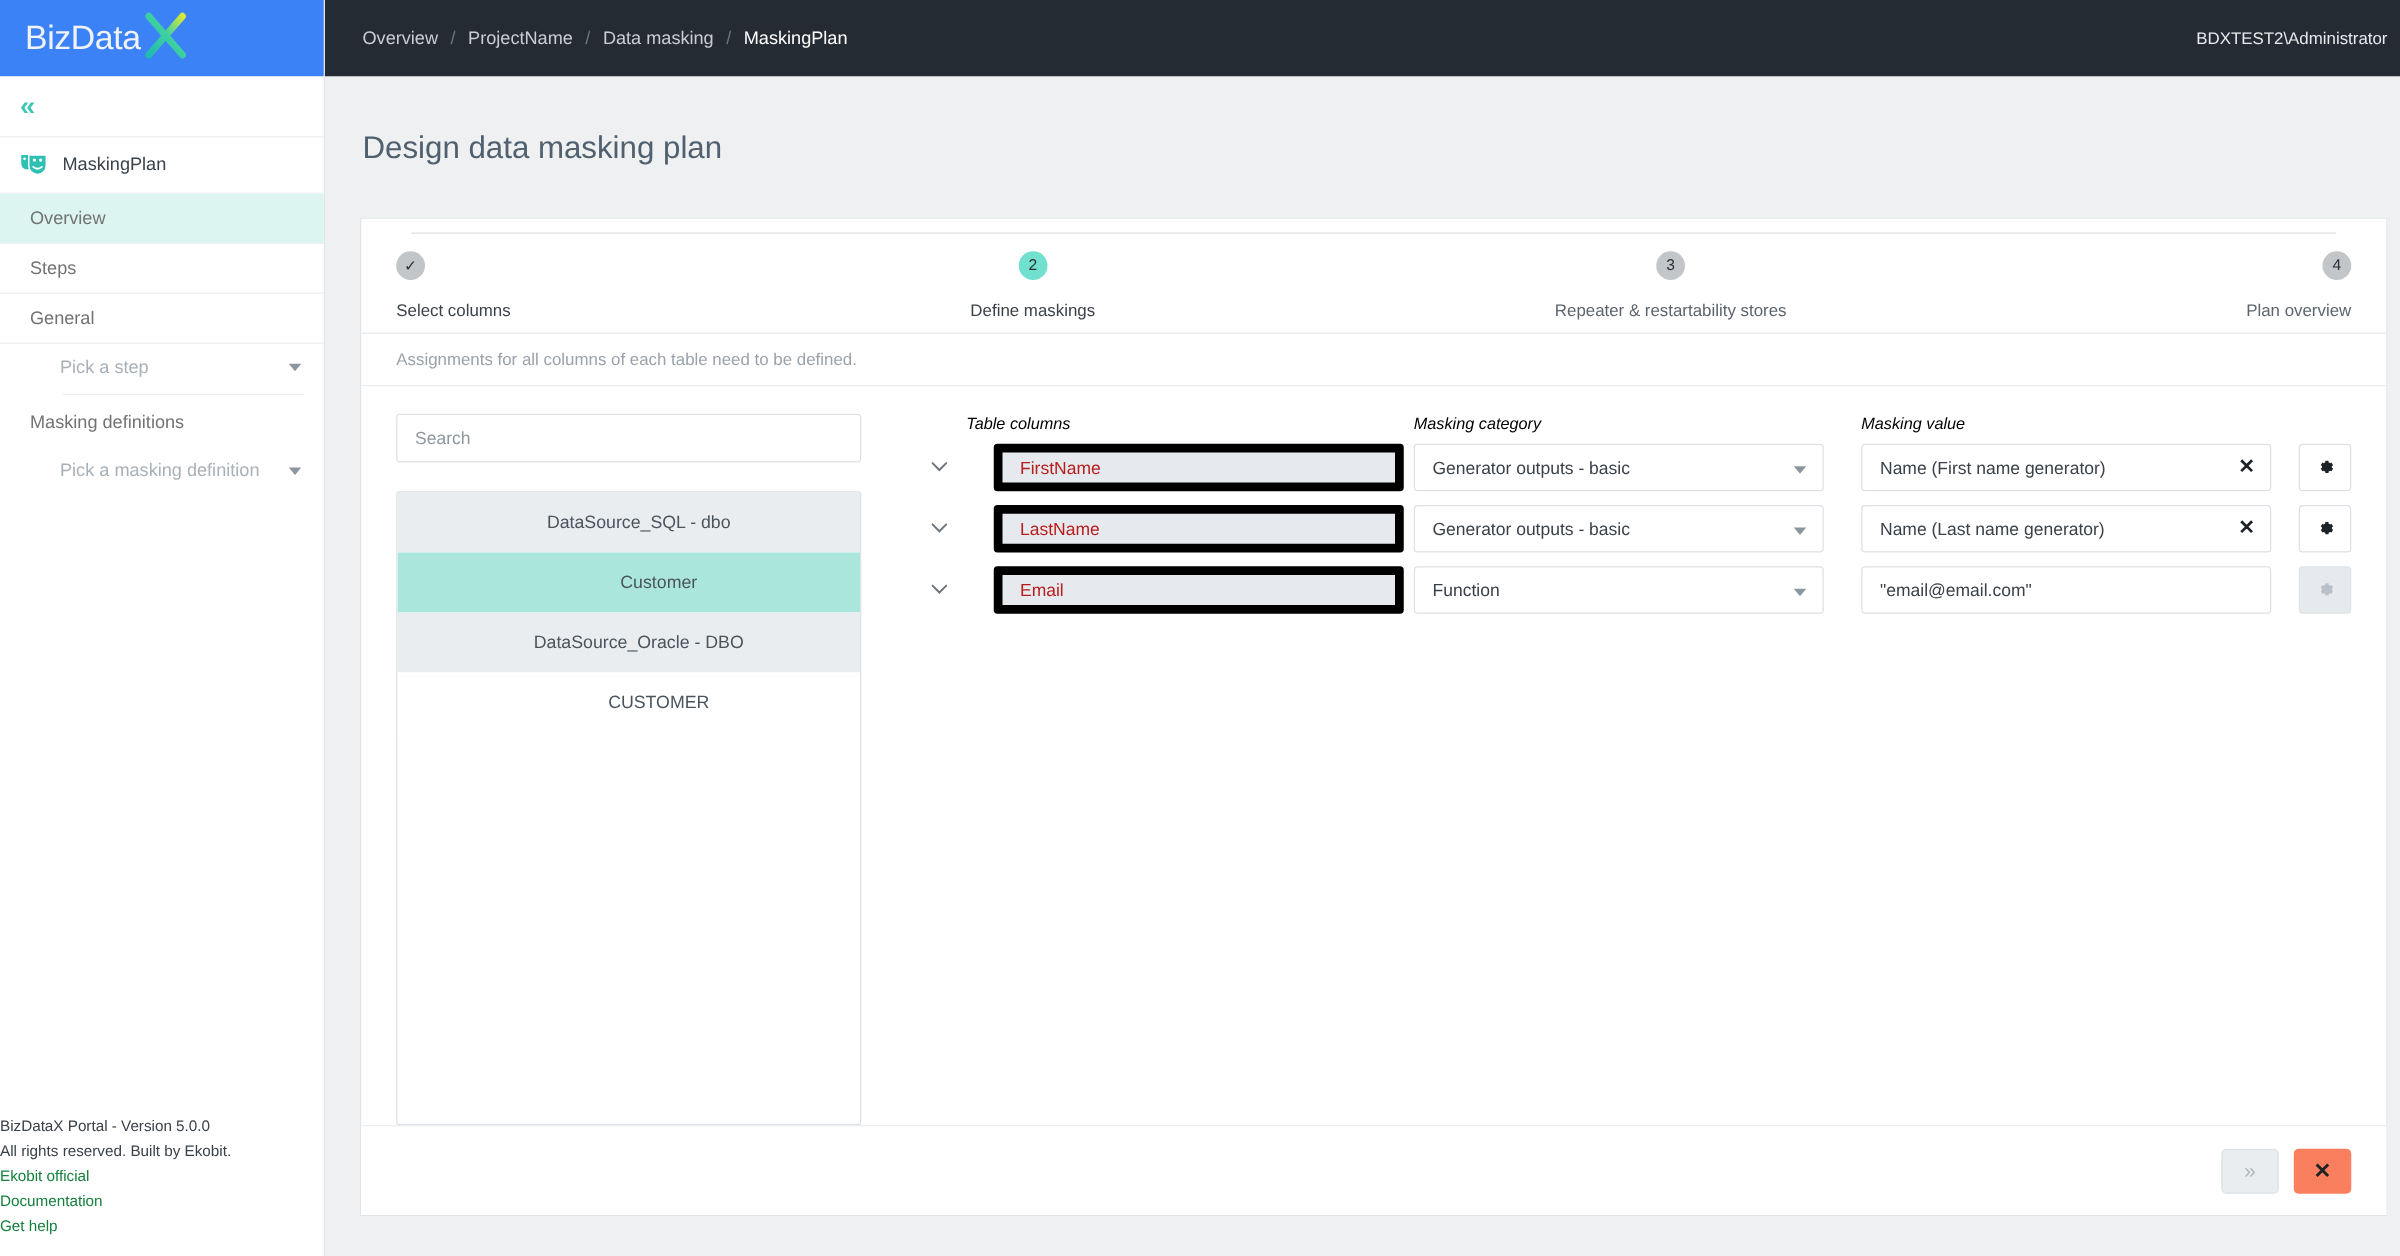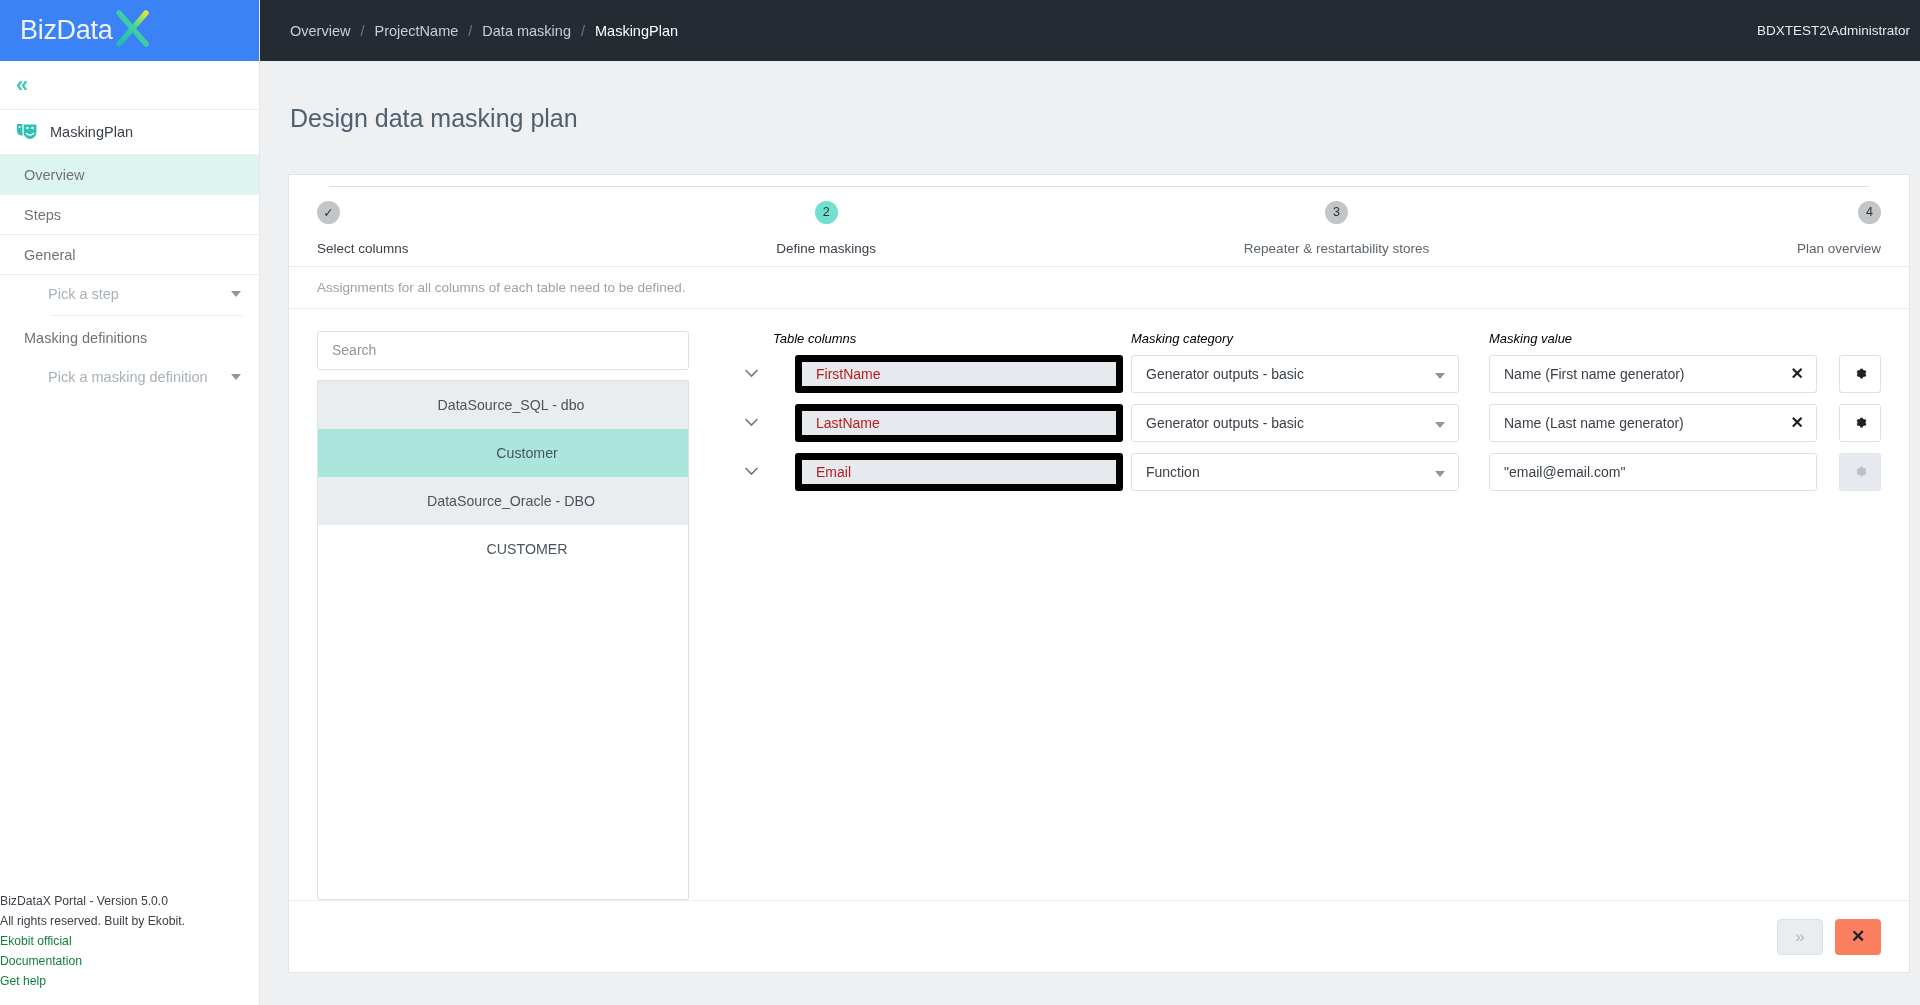--- a/index.html
+++ b/index.html
@@ -115,21 +115,21 @@
   }
 
   .workarea { display: flex; flex: 1 1 auto; padding: 22px 28px 0 28px; min-height: 0; gap: 0; }
 
   
   .tree-panel { width: 372px; min-width: 372px; display: flex; flex-direction: column; }
   .search-box {
     height: 39px; border: 1px solid #dde1e5; border-radius: 3px;
     padding: 0 14px; font-size: 14px; color: #3a4149; width: 100%;
     font-family: "Liberation Sans", sans-serif; background: #fff;
-    margin-bottom: 10px;
+    margin-bottom: 23px;
   }
   .search-box::placeholder { color: #8e969e; }
   .tree {
     border: 1px solid #dde1e5; border-radius: 2px;
     flex: 1 1 auto; min-height: 0; overflow: hidden; background: #fff;
   }
   .tree-row { height: 48px; display: flex; align-items: center; font-size: 14.2px; color: #4b545c; cursor: pointer; justify-content: center; }
   .tree-row.group { background: #e9edef; padding-left: 16px; }
   .tree-row.child { padding-left: 48px; background: #ffffff; }
   .tree-row.child.selected { background: #abe6dd; }

